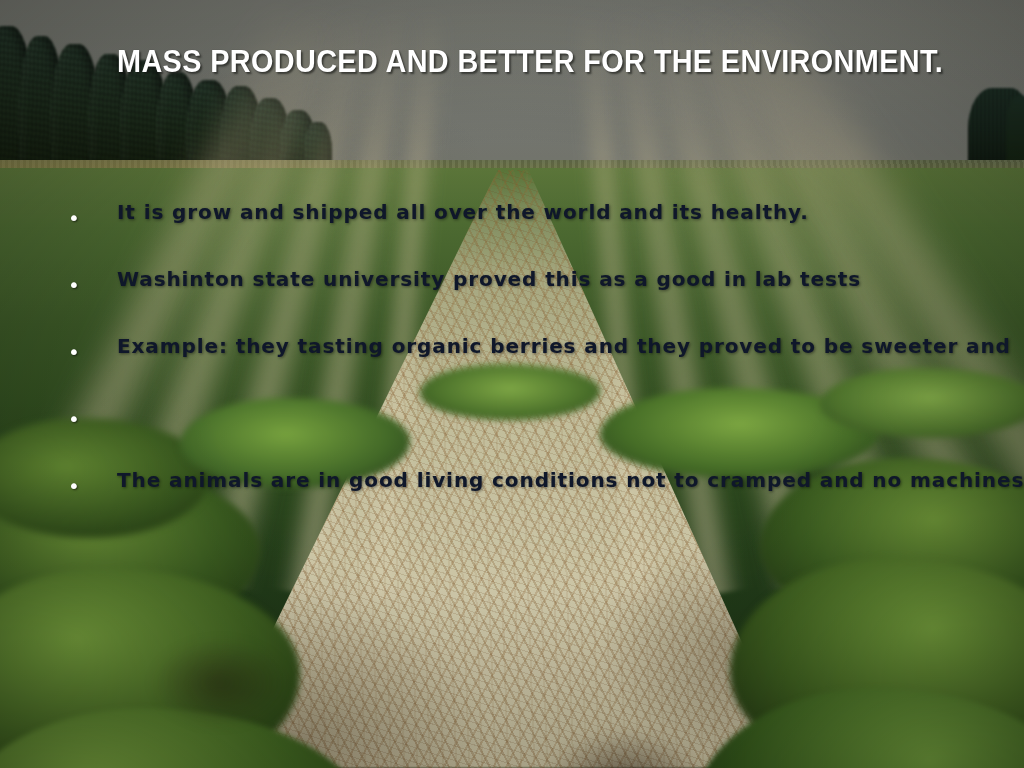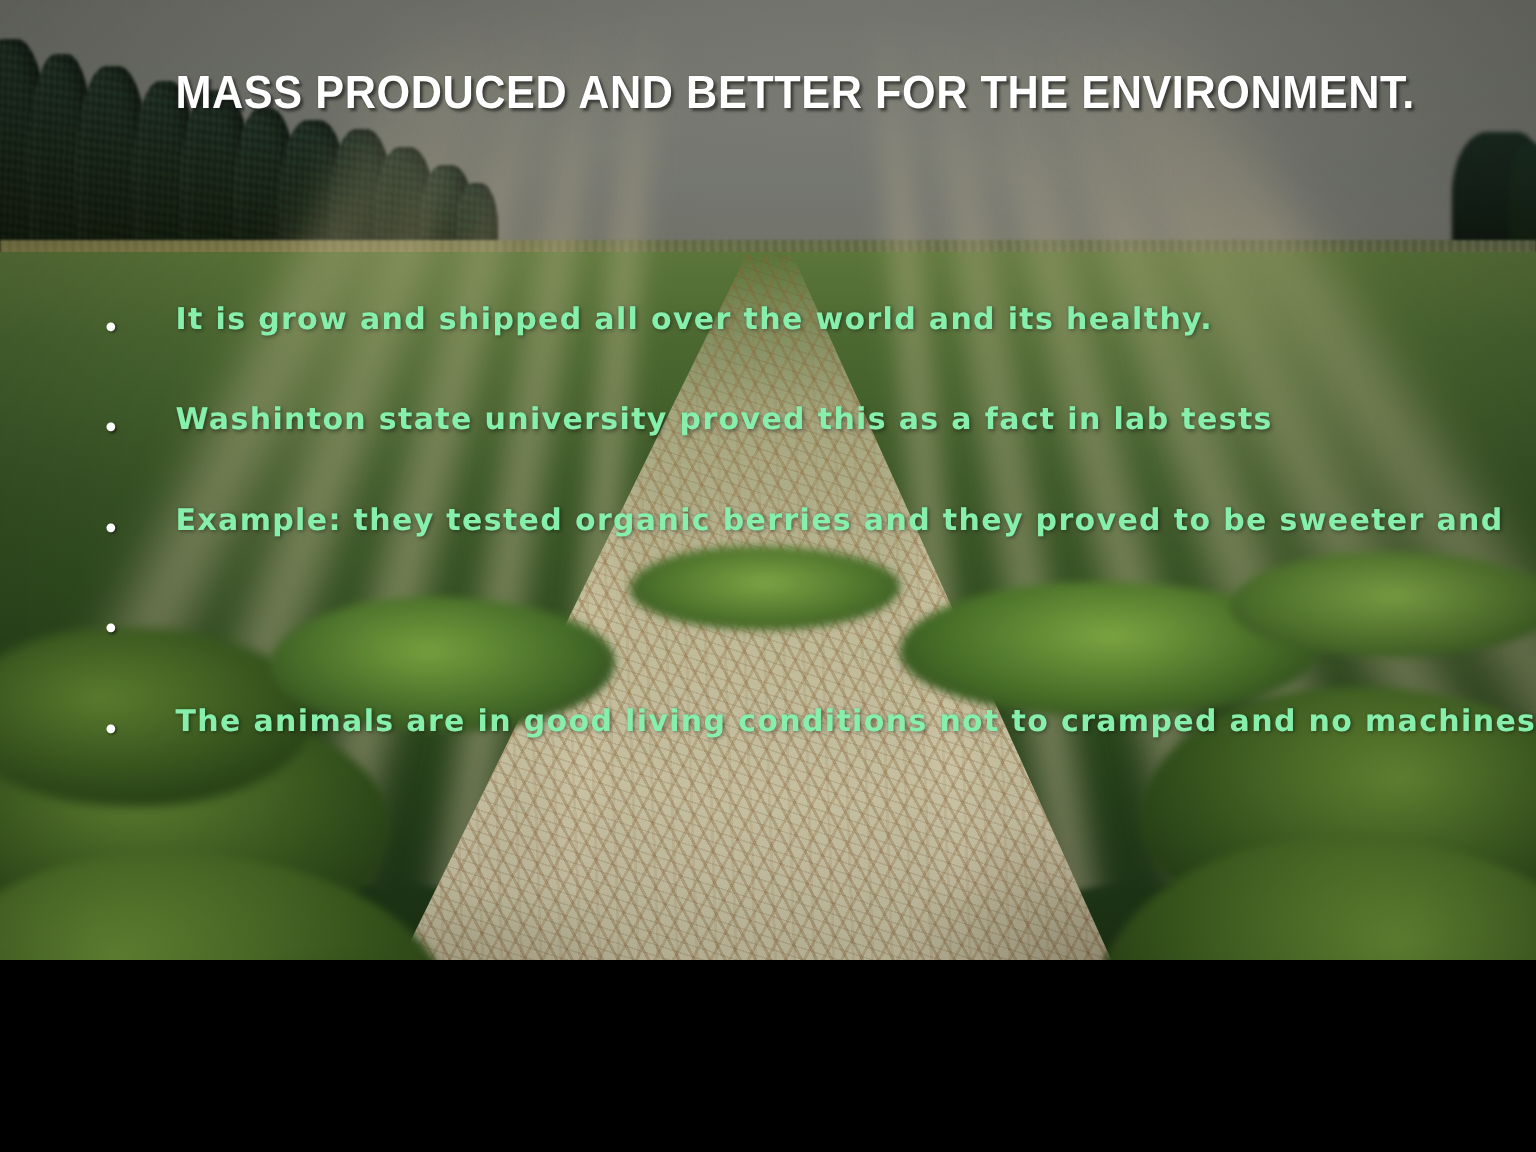--- a/index.html
+++ b/index.html
@@ -8,21 +8,21 @@
     padding: 0;
     background: #000;
   }
   body {
     font-family: "DejaVu Sans", sans-serif;
   }
 
   .slide {
     position: relative;
     width: 1024px;
-    height: 640px;
+    height: 768px;
     overflow: hidden;
     background: #6f7169;
     user-select: none;
   }
 
   
   .photo {
     position: absolute;
     inset: 0;
     overflow: hidden;
@@ -313,21 +313,21 @@
     text-shadow: 1px 1px 2px rgba(0,0,0,.55);
   }
   .bullet-text {
     position: absolute;
     left: 117px;
     top: 0;
     font-family: "DejaVu Sans", sans-serif;
     font-size: 20px;
     font-weight: bold;
     letter-spacing: .9px;
-    color: #86efac;
+    color: #0f172a;
     white-space: nowrap;
     text-shadow: 1px 1px 3px rgba(0,0,0,.45);
   }
 </style>
 </head>
 <body>
 
 <div class="slide">
 
   <div class="photo">
@@ -435,26 +435,26 @@
 
     <ul class="bullets">
 
       <li class="bullet">
         <span class="bullet-marker">•</span>
         <span class="bullet-text">It is grow and shipped all over the world and its healthy.</span>
       </li>
 
       <li class="bullet">
         <span class="bullet-marker">•</span>
-        <span class="bullet-text">Washinton state university proved this as a fact in lab tests</span>
+        <span class="bullet-text">Washinton state university proved this as a good in lab tests</span>
       </li>
 
       <li class="bullet">
         <span class="bullet-marker">•</span>
-        <span class="bullet-text">Example: they tested organic berries and they proved to be sweeter and</span>
+        <span class="bullet-text">Example: they tasting organic berries and they proved to be sweeter and</span>
       </li>
 
       <li class="bullet">
         <span class="bullet-marker">•</span>
       </li>
 
       <li class="bullet">
         <span class="bullet-marker">•</span>
         <span class="bullet-text">The animals are in good living conditions not to cramped and no machines.</span>
       </li>

